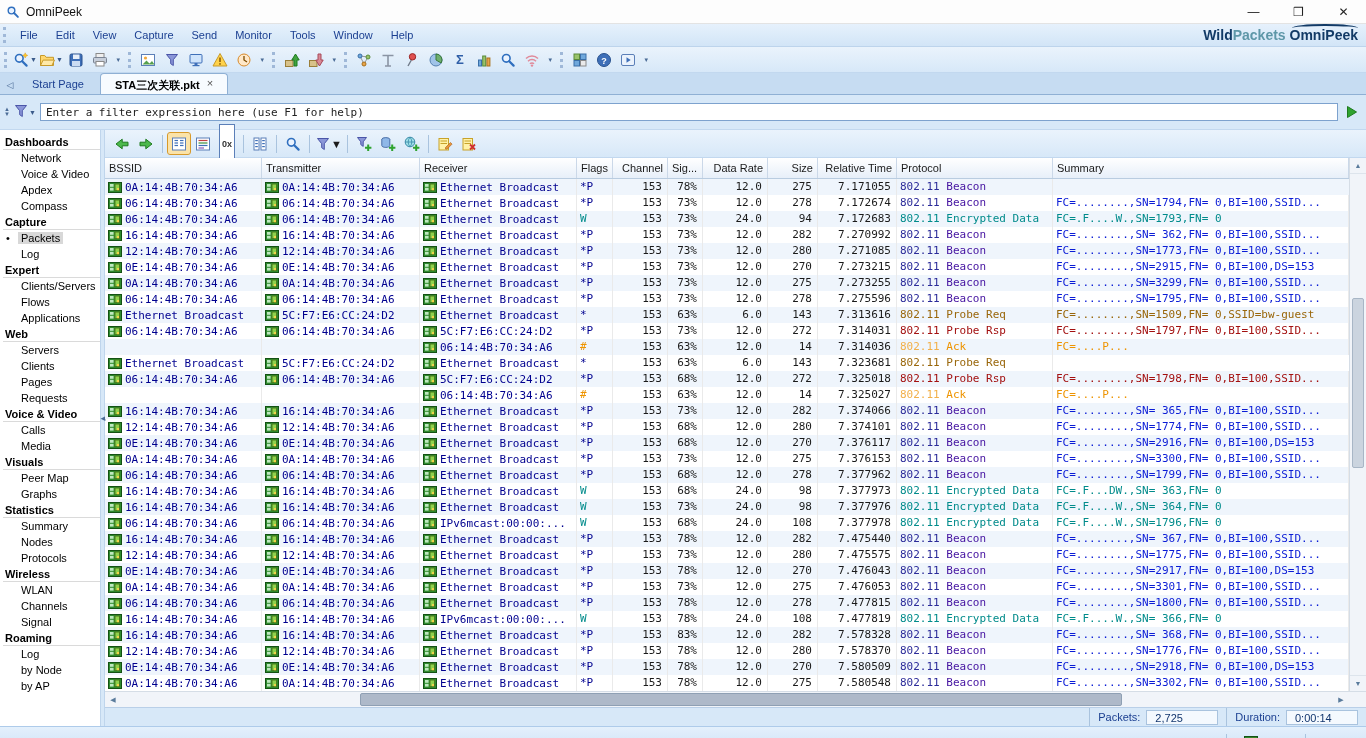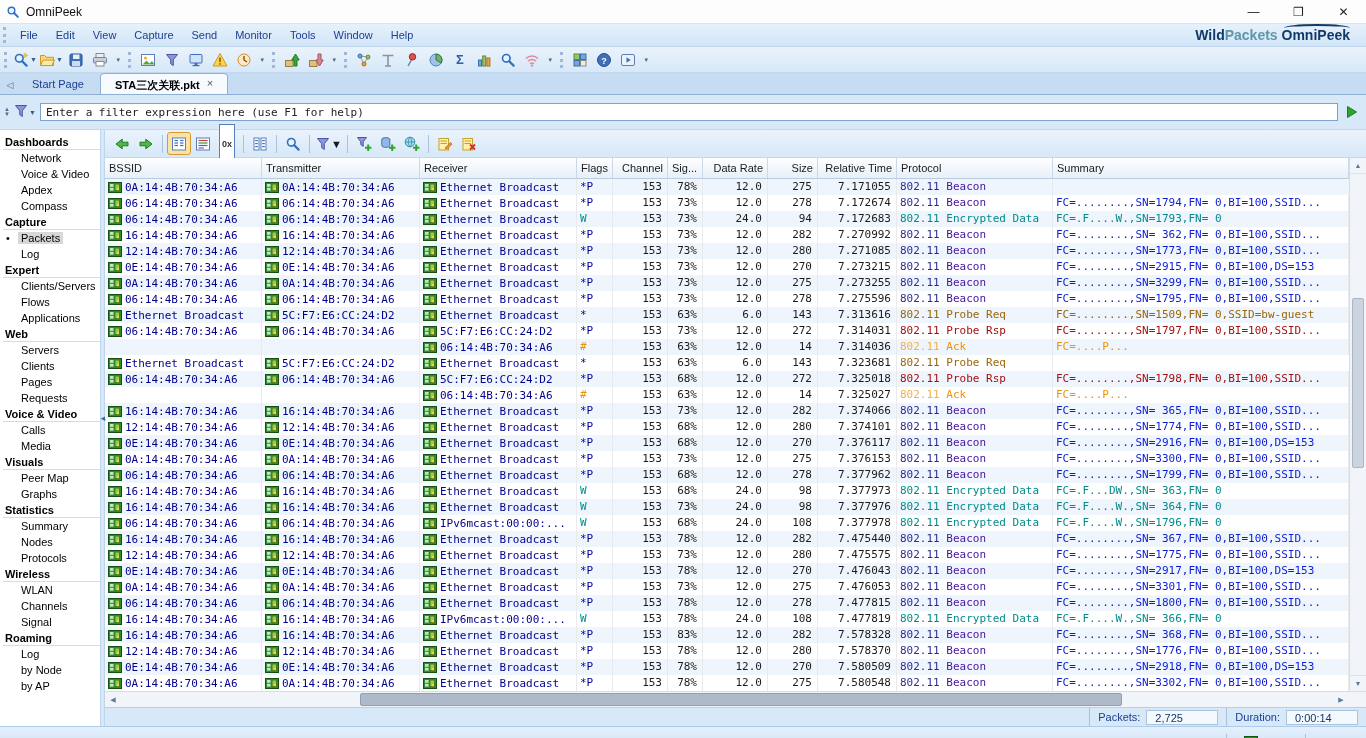--- a/index.html
+++ b/index.html
@@ -11,21 +11,21 @@
   .titlebar{height:24px;background:#FDFDFD;display:flex;align-items:center;border-bottom:1px solid #E3E3E3;}
   .titlebar .appicon{margin:0 6px 0 6px;display:flex;}
   .titlebar .title{font-size:12px;color:#111;}
   .titlebar .spacer{flex:1;}
   .winbtn{width:45px;height:24px;display:flex;align-items:center;justify-content:center;color:#222;font-size:12px;}
 
   
   .menubar{height:23px;background:linear-gradient(#E6F1FC,#D2E5F7);display:flex;align-items:center;border-bottom:1px solid #BDD4EC;}
   .bargrip{width:4px;height:16px;margin:0 4px 0 3px;border-left:3px dotted #9FB8D8;}
   .menu-item{padding:3px 9px;color:#1B3F91;cursor:default;}
-  .logo{margin-left:auto;margin-right:16px;font-size:14px;white-space:nowrap;}
+  .logo{margin-left:auto;margin-right:8px;font-size:14px;white-space:nowrap;}
   .logo .w{font-weight:bold;color:#123A66;}
   .logo .p{font-weight:bold;color:#5E97A8;}
   .logo .o{font-weight:bold;color:#123A66;position:relative;padding-top:2px;}
   .logo .o::before{content:"";position:absolute;left:2px;right:0;top:-1px;height:6px;
     border-top:2px solid #123A66;border-radius:50% 50% 0 0;}
 
   
   .toolbar{height:26px;background:linear-gradient(#EAF3FC,#D7E8F8);display:flex;align-items:center;border-bottom:1px solid #C2D8EF;padding-left:1px;}
   .tb-btn{min-width:22px;height:21px;display:flex;align-items:center;justify-content:center;border-radius:2px;margin:0 1px;position:relative;}
   .tb-btn .dd{font-size:7px;color:#3A5A8A;margin-left:1px;}

